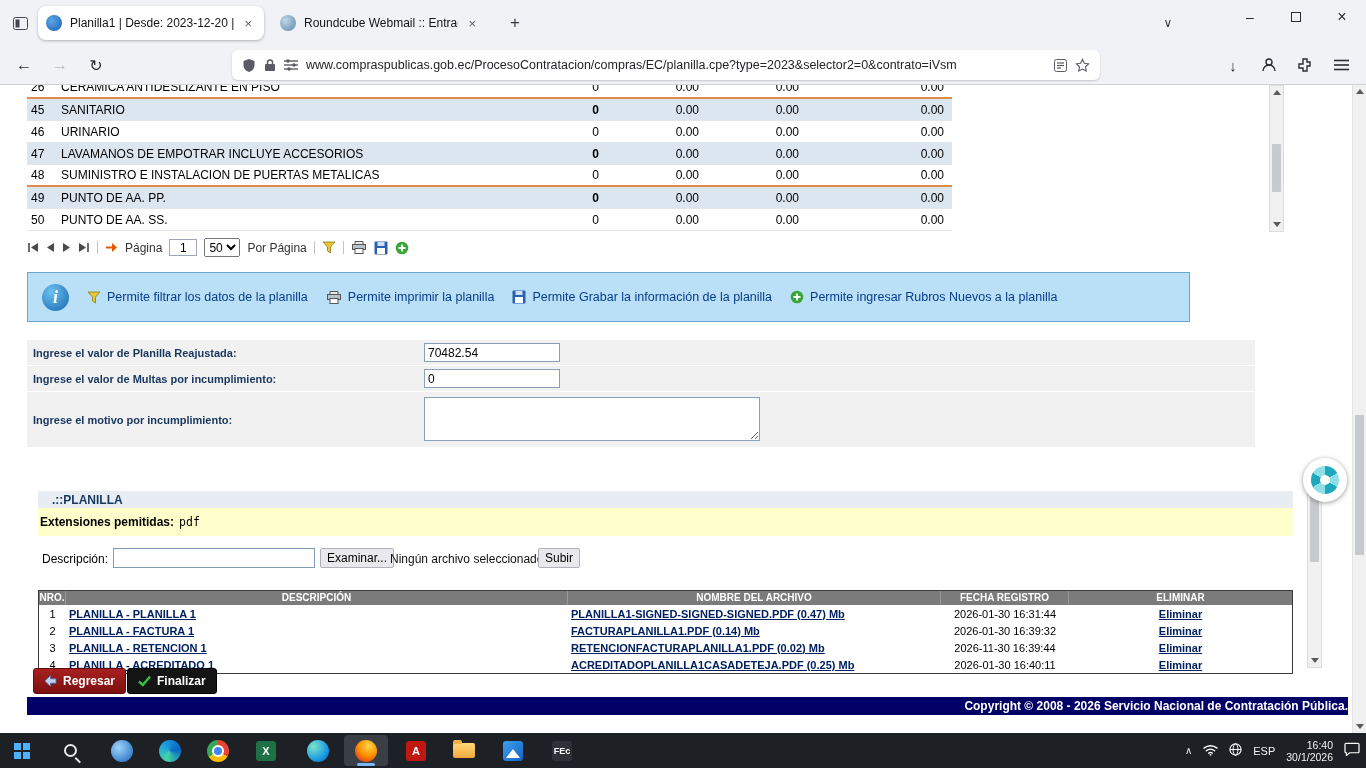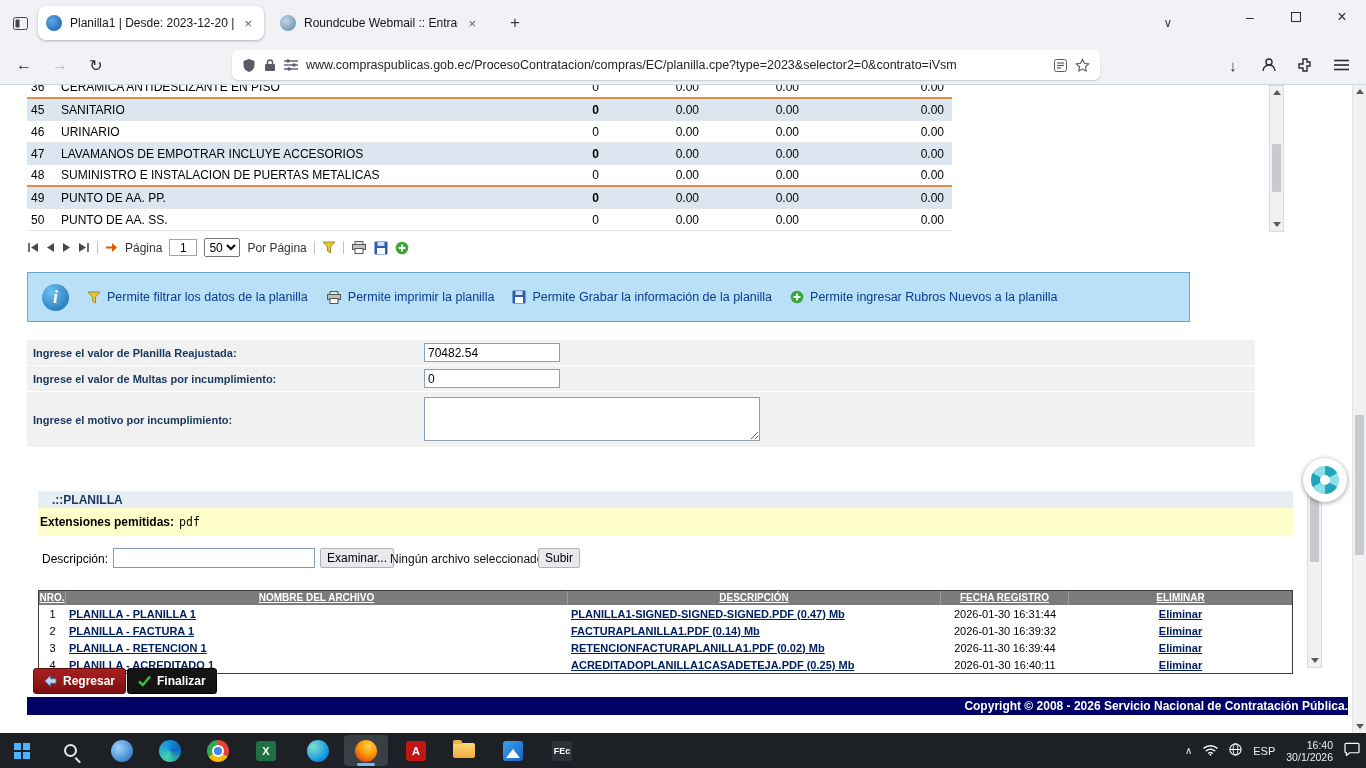--- a/index.html
+++ b/index.html
@@ -74,21 +74,21 @@
   .u-desc-label { position:absolute; left:4px; top:4px; }
   .u-input { position:absolute; left:75px; top:0; width:202px; height:20px; border:1px solid #7f9db9; font-size:12px; padding:0 3px; font-family:"Liberation Sans",sans-serif; }
   .u-btn { position:absolute; top:0; height:20px; background:#e9e9ed; border:1px solid #b1b1b9; border-radius:2px; font-size:12px; padding:0 6px; font-family:"Liberation Sans",sans-serif; }
   .u-examinar { left:282px; }
   .u-nofile { position:absolute; left:352px; top:4px; color:#111; }
   .u-subir { left:500px; }
 
   .ftable { margin-top:20px; border:1px solid #3c3c3c; width:1255px; }
   .fgrid { display:grid; grid-template-columns:27px 502px 373px 128px 1fr; align-items:center; }
   .fhead { background:#7b7b7b; height:14px; }
-  .fhead > div { color:#fff; font-size:10px; font-weight:bold; text-align:center; border-right:1px solid #9a9a9a; line-height:13px; height:14px; overflow:hidden;text-decoration:underline; }
+  .fhead > div { color:#fff; font-size:10px; font-weight:bold; text-align:center; border-right:1px solid #9a9a9a; line-height:13px; height:14px; overflow:hidden; }
   .fhead > div:last-child { border-right:none; }
   .fbody { background:#fff; height:17px; font-size:11px; }
   .fcell-c { text-align:center; color:#000; }
   .fcell-l { text-align:left; padding-left:3px; white-space:nowrap; overflow:hidden; }
   .lnk { color:#002060; font-weight:bold; text-decoration:underline; font-size:11px; cursor:pointer; }
 
   .btn-regresar { position:absolute; left:33px; top:583px; height:26px; background:linear-gradient(#a82020,#7d1010); color:#fff; font-weight:bold; font-size:12px; border:1px solid #5f0c0c; border-radius:3px; display:flex; align-items:center; gap:6px; padding:0 10px; cursor:pointer; }
   .btn-finalizar { position:absolute; left:127px; top:583px; height:26px; background:#141414; color:#fff; font-weight:bold; font-size:12px; border:1px solid #000; border-radius:3px; display:flex; align-items:center; gap:6px; padding:0 10px; cursor:pointer; }
 
   .pfooter { position:absolute; left:27px; top:612px; width:1321px; height:18px; background:#000066; color:#fff; font-weight:bold; font-size:12px; text-align:right; line-height:18px; }
@@ -237,21 +237,21 @@
             </g>
           </svg>
       </div>
     </div>
   </div>
 
   <div class="page">
 
     <div class="rubros">
       <div class="rrow hl">
-        <div class="c-nro">36</div>
+        <div class="c-nro">26</div>
         <div class="c-desc">CERAMICA ANTIDESLIZANTE EN PISO</div>
         <div class="c-num c-qty">0</div>
         <div class="c-num c-v1">0.00</div>
         <div class="c-num c-v2">0.00</div>
         <div class="c-num c-v3">0.00</div>
       </div>
       <div class="rrow blue">
         <div class="c-nro">45</div>
         <div class="c-desc">SANITARIO</div>
         <div class="c-num c-qty">0</div>
@@ -422,22 +422,22 @@
         <span class="u-desc-label">Descripción:</span>
         <input class="u-input" style="">
         <button class="u-btn u-examinar">Examinar...</button>
         <span class="u-nofile">Ningún archivo seleccionado.</span>
         <button class="u-btn u-subir">Subir</button>
       </div>
 
       <div class="ftable">
         <div class="fgrid fhead">
           <div>NRO.</div>
+          <div>DESCRIPCIÓN</div>
           <div>NOMBRE DEL ARCHIVO</div>
-          <div>DESCRIPCIÓN</div>
           <div>FECHA REGISTRO</div>
           <div>ELIMINAR</div>
         </div>
         <div class="fgrid fbody">
           <div class="fcell-c">1</div>
           <div class="fcell-l"><a class="lnk">PLANILLA - PLANILLA 1</a></div>
           <div class="fcell-l"><a class="lnk">PLANILLA1-SIGNED-SIGNED-SIGNED.PDF (0.47) Mb</a></div>
           <div class="fcell-c">2026-01-30 16:31:44</div>
           <div class="fcell-c"><a class="lnk">Eliminar</a></div>
         </div>

